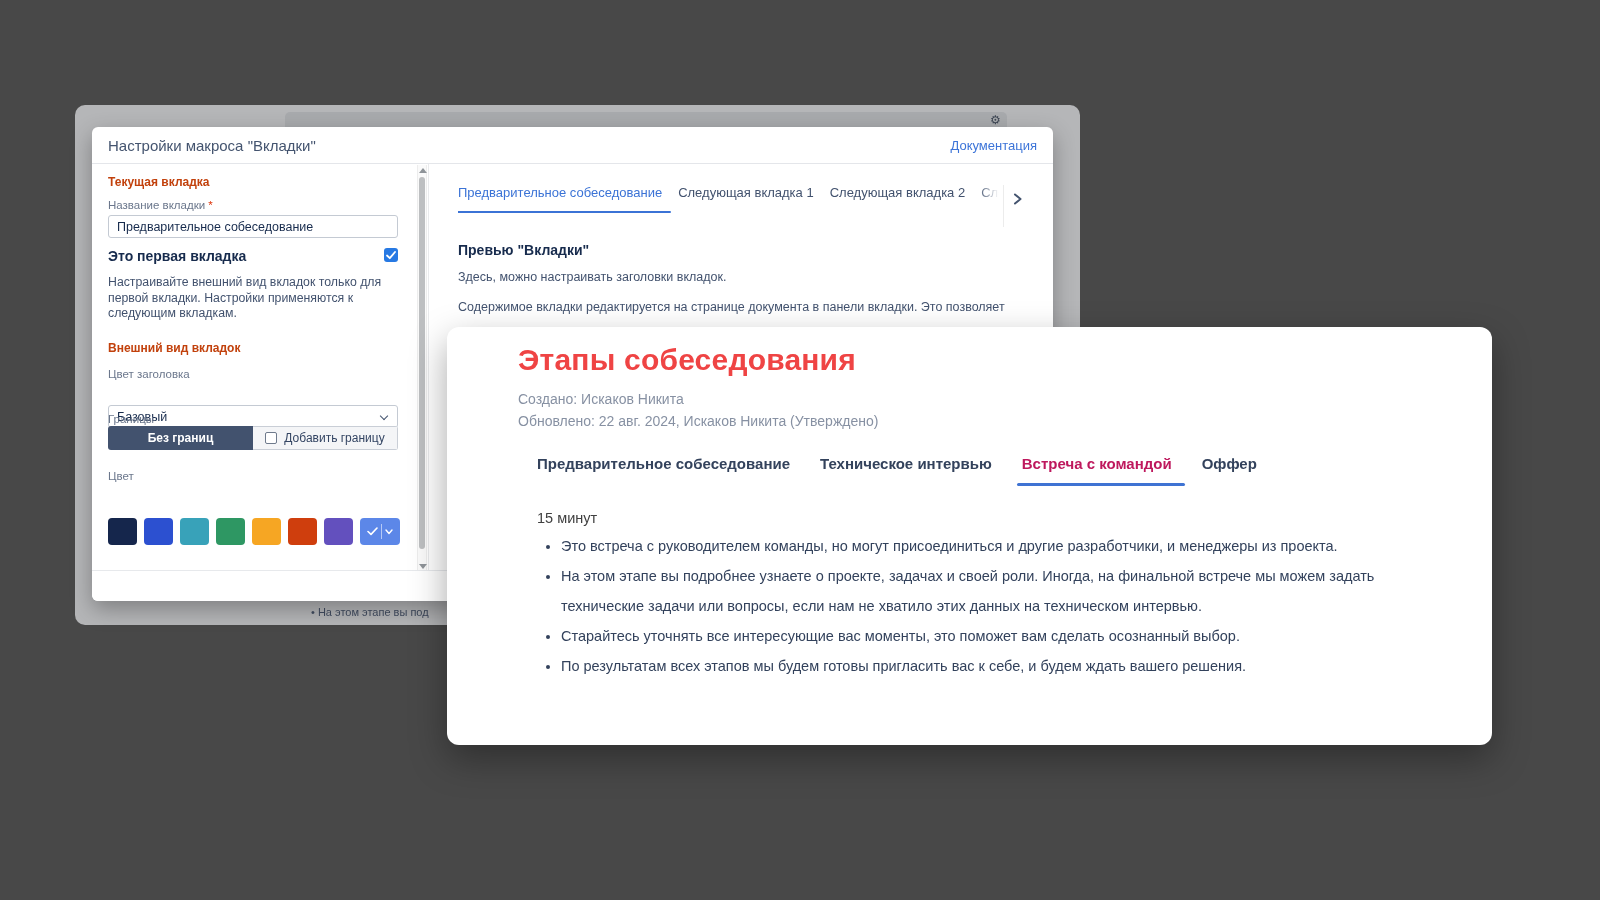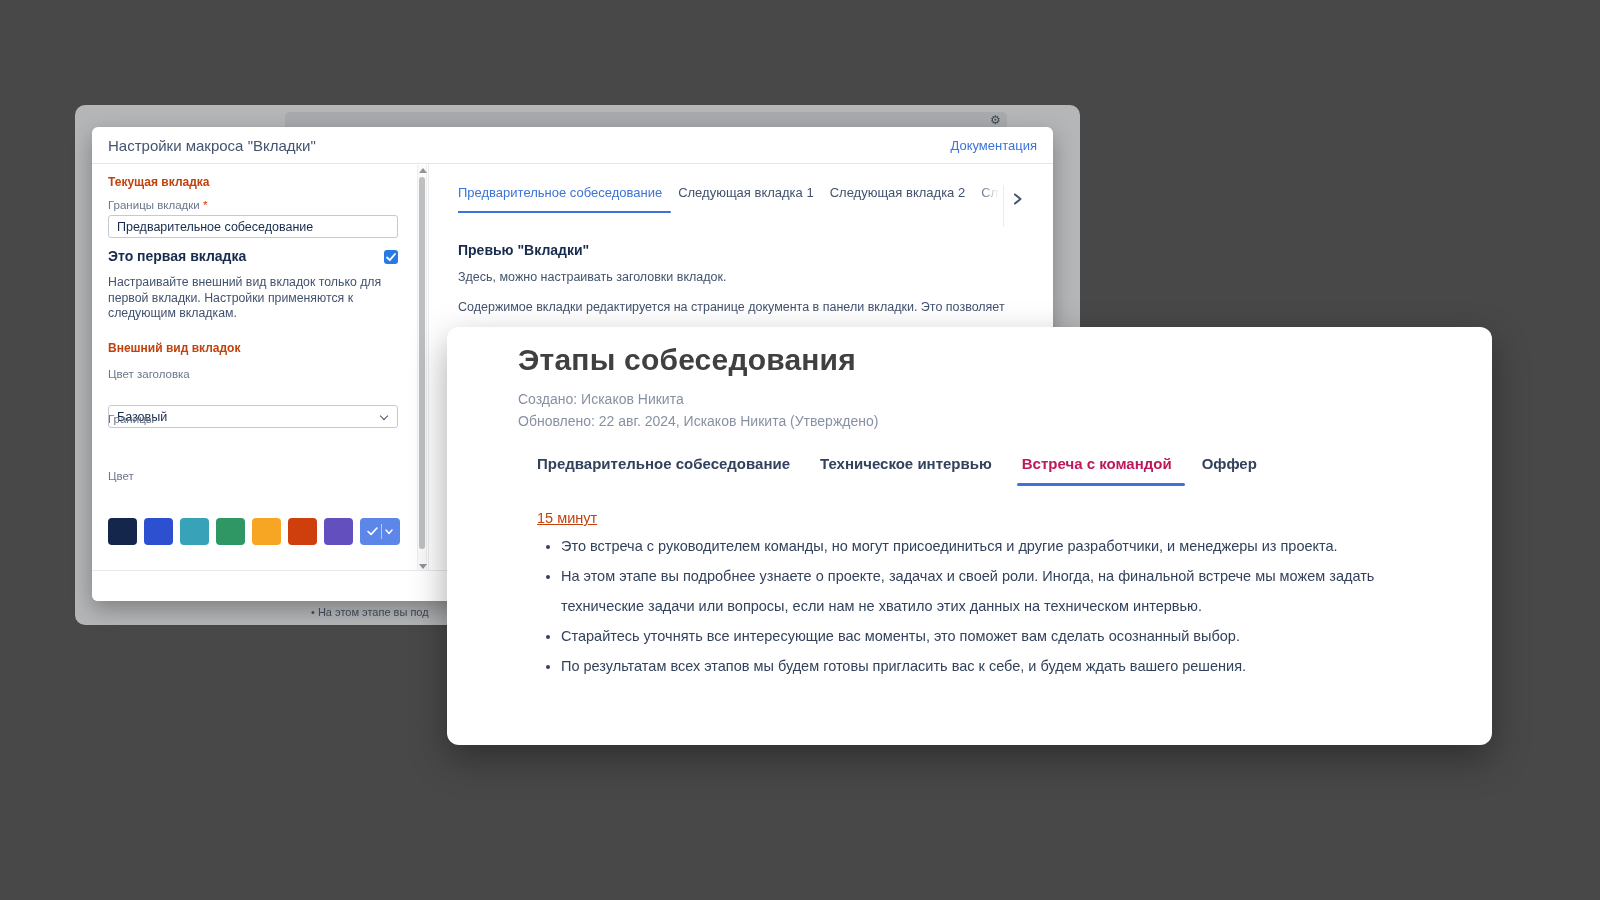--- a/index.html
+++ b/index.html
@@ -28,21 +28,21 @@
   .lbl { position:absolute; left:16px; font-size:11.5px; color:#6B778C; }
   .req { color:#DE350B; }
   .sec-h { position:absolute; left:16px; font-size:12px; font-weight:700; color:#c2410c; }
 
   .s-sec1 { top:48px; }
   .s-name-lbl { top:72px; }
   .s-name-input { position:absolute; left:16px; top:88px; width:290px; height:23px;
                   border:1px solid #C4CAD3; border-radius:3px; font-family:"Liberation Sans",sans-serif;
                   font-size:12.5px; color:#172B4D; padding:0 8px; outline:none; background:#fff; }
   .s-first-row { position:absolute; left:16px; top:121px; width:290px;
-                 display:flex; align-items:flex-end; justify-content:space-between; }
+                 display:flex; align-items:flex-start; justify-content:space-between; }
   .s-first-row .sec-h2 { font-size:14px; font-weight:700; color:#172B4D; }
   .chk { width:14px; height:14px; background:#2779E3; border-radius:3px;
          display:flex; align-items:center; justify-content:center; cursor:pointer; }
   .s-help { position:absolute; left:16px; top:148px; width:295px; font-size:12.3px;
             line-height:15.6px; color:#42526E; }
   .s-sec2 { top:214px; }
   .s-style-lbl { top:241px; }
   .select-box { position:absolute; left:16px; width:290px; height:23px; border:1px solid #C4CAD3;
                 border-radius:3px; background:#fff; display:flex; align-items:center;
                 padding:0 26px 0 8px; font-size:12.5px; color:#172B4D; cursor:pointer; }
@@ -92,30 +92,30 @@
   .pv-p1 { top:143px; }
   .pv-p2 { top:173px; }
 
   .dlg-footer { position:absolute; left:0; right:0; top:443px; height:31px;
                 border-top:1px solid #e7e9ec; border-radius:0 0 6px 6px; background:#fff; }
 
   
   .card { position:absolute; left:447px; top:327px; width:1045px; height:418px;
           background:#fff; border-radius:12px; box-shadow:0 14px 36px rgba(0,0,0,.34); }
   .card-title { position:absolute; left:71px; top:16px; font-size:30px; font-weight:700;
-                color:#404040; letter-spacing:.2px; }
+                color:#ef4444; letter-spacing:.2px; }
   .card-meta { position:absolute; left:71px; font-size:14px; color:#8791A3; }
   .meta1 { top:64px; } .meta2 { top:86px; }
   .fc-tabs { position:absolute; left:90px; top:128px; display:flex; gap:30px; }
   .fc-tab { font-size:15px; font-weight:700; color:#33425C; padding-bottom:14px;
             cursor:pointer; position:relative; }
   .fc-tab.active { color:#be185d; }
   .fc-tab.active::after { content:""; position:absolute; left:-5px; right:-13px; bottom:0;
                           height:3px; background:#3F73D3; border-radius:2px; }
-  .fc-duration { position:absolute; left:90px; top:183px; font-size:14.5px; color:#c2410c;text-decoration:underline; }
+  .fc-duration { position:absolute; left:90px; top:183px; font-size:14.5px; color:#404040; }
   .fc-list { position:absolute; left:92px; top:204px; width:880px; padding-left:22px; }
   .fc-list li { font-size:14.5px; line-height:30px; color:#33425C; }
 </style>
 </head>
 <body>
 
 <div class="back-win">
   <div class="back-toolbar"></div>
   <div class="back-gear">⚙</div>
   <ul class="back-snippet">
@@ -125,21 +125,21 @@
 
 <div class="dialog">
   <div class="dlg-header">
     <span class="dlg-title">Настройки макроса "Вкладки"</span>
     <a class="dlg-doc-link">Документация</a>
   </div>
 
   <div class="sec-h s-sec1">Текущая вкладка</div>
 
   <div class="lbl s-name-lbl">
-    <span>Границы вкладки</span>
+    <span>Название вкладки</span>
     <span class="req">*</span>
   </div>
   <input class="s-name-input" value="Предварительное собеседование" style="">
 
   <div class="s-first-row">
     <span class="sec-h2">Это первая вкладка</span>
     <span class="chk">
       <svg width="10" height="9" viewBox="0 0 10 9">
         <polyline points="1,4.5 3.8,7.2 9,1" fill="none" stroke="#fff" stroke-width="1.8" stroke-linecap="round" stroke-linejoin="round"></polyline>
       </svg>
@@ -150,20 +150,27 @@
 
   <div class="sec-h s-sec2">Внешний вид вкладок</div>
 
   <div class="lbl s-style-lbl">Цвет заголовка</div>
   <div class="select-box s-style-sel">
     <span>Базовый</span>
     <span class="chev"></span>
   </div>
 
   <div class="lbl s-borders-lbl">Границы</div>
+  <div class="seg">
+    <div class="seg-left">Без границ</div>
+    <div class="seg-right">
+      <span class="seg-chk"></span>
+      <span>Добавить границу</span>
+    </div>
+  </div>
 
   <div class="lbl s-color-lbl">Цвет</div>
 
   <div class="swatches">
     <div class="swatch" style="background: rgb(21, 38, 76);"></div>
     <div class="swatch" style="background: rgb(44, 80, 208);"></div>
     <div class="swatch" style="background: rgb(56, 162, 185);"></div>
     <div class="swatch" style="background: rgb(46, 151, 99);"></div>
     <div class="swatch" style="background: rgb(246, 166, 35);"></div>
     <div class="swatch" style="background: rgb(207, 62, 13);"></div>

